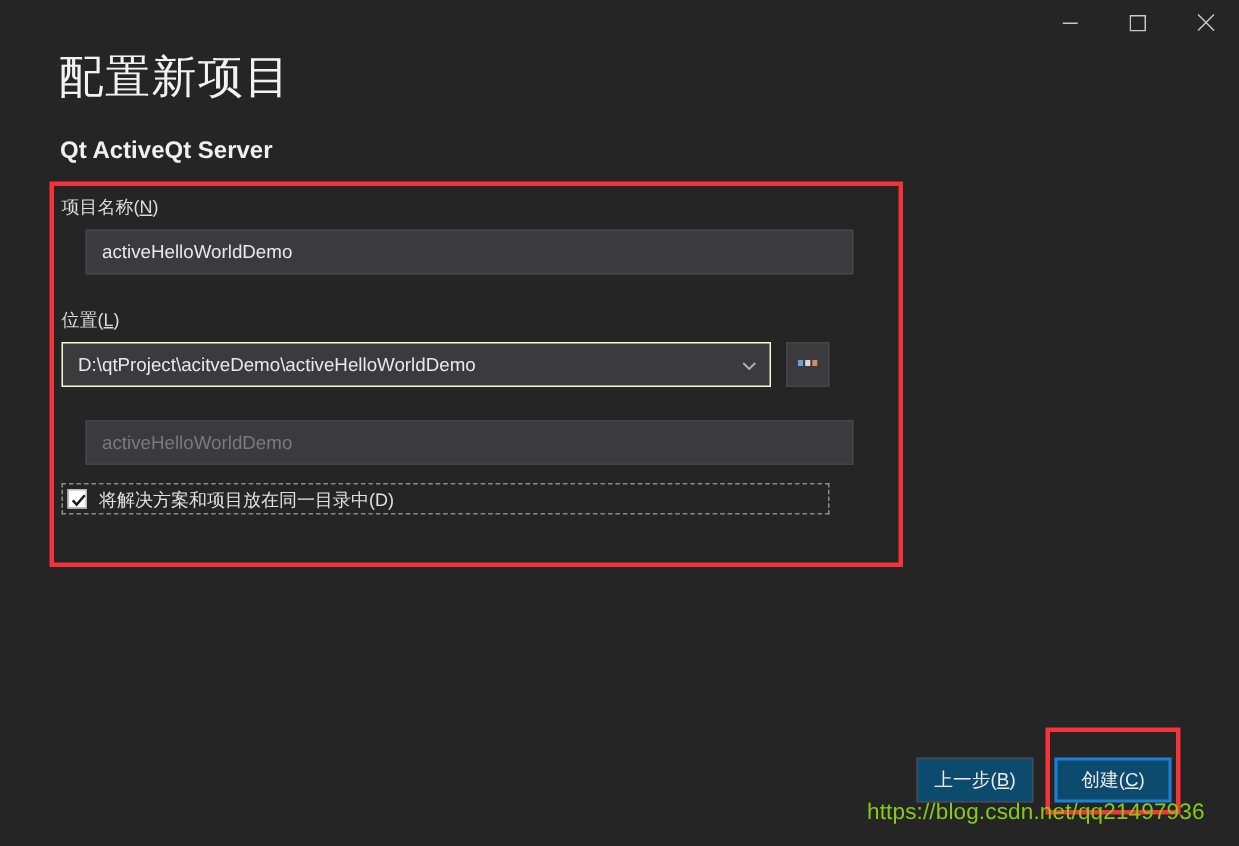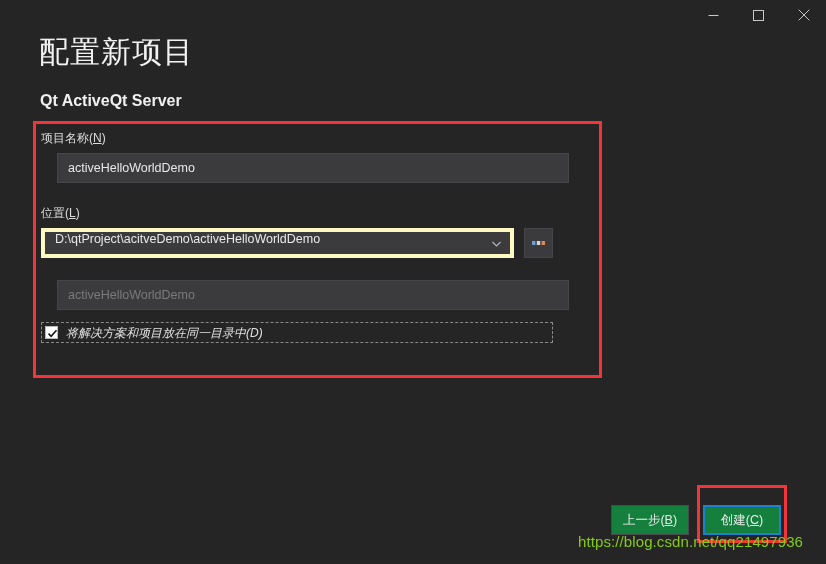--- a/index.html
+++ b/index.html
@@ -98,23 +98,23 @@
     width: 512px;
     margin-left: 16px;
   }
   .textbox.disabled { color: #7a7a7d; }
   .combo-row { display: flex; align-items: center; gap: 10px; }
   .combo {
     position: relative;
     width: 512px;
     height: 30px;
     background: #3b3b3e;
-    border: 4px solid #fef9c3;
-    display: flex;
-    align-items: flex-start;
+    border: 1px solid #fef9c3;
+    display: flex;
+    align-items: center;
     padding: 0 26px 0 10px;
     font-size: 12.5px;
     color: #e8e8e8;
   }
   .combo .chev {
     position: absolute;
     right: 9px; top: 50%;
     transform: translateY(-50%);
     color: #b4b4b4;
   }
@@ -131,21 +131,20 @@
   
   .checkrow {
     margin-top: 12px;
     width: 512px;
     height: 21px;
     border: 1px dashed #8a8a8a;
     display: flex;
     align-items: center;
     padding: 0 3px;
     gap: 8px;
-    font-style: italic;
   }
   .cb {
     width: 13px; height: 13px;
     background: #ffffff;
     border: 1px solid #b9b9b9;
     position: relative;
     flex: 0 0 auto;
   }
   .cb svg { position: absolute; left: 1px; top: 1px; }
   .checkrow .cb-label { font-size: 12px; color: #e0e0e0; line-height: 16px; }
@@ -160,21 +159,21 @@
   #annot-create{ left: 697px; top: 485px; width: 90px;  height: 58px; }
 
   
   .btn {
     height: 30px;
     display: flex;
     align-items: center;
     justify-content: center;
     font-size: 12.5px;
     color: #eaeaea;
-    background: #15803d;
+    background: #0c4a6e;
     border: 1px solid #4a4a4e;
     position: absolute;
   }
   #btn-back   { left: 611px; top: 505px; width: 78px; }
   #btn-create { left: 703px; top: 505px; width: 78px; border: 2px solid #1f7fd0; }
   .btn .accel { text-decoration: underline; }
 
   
   .watermark {
     position: absolute;

